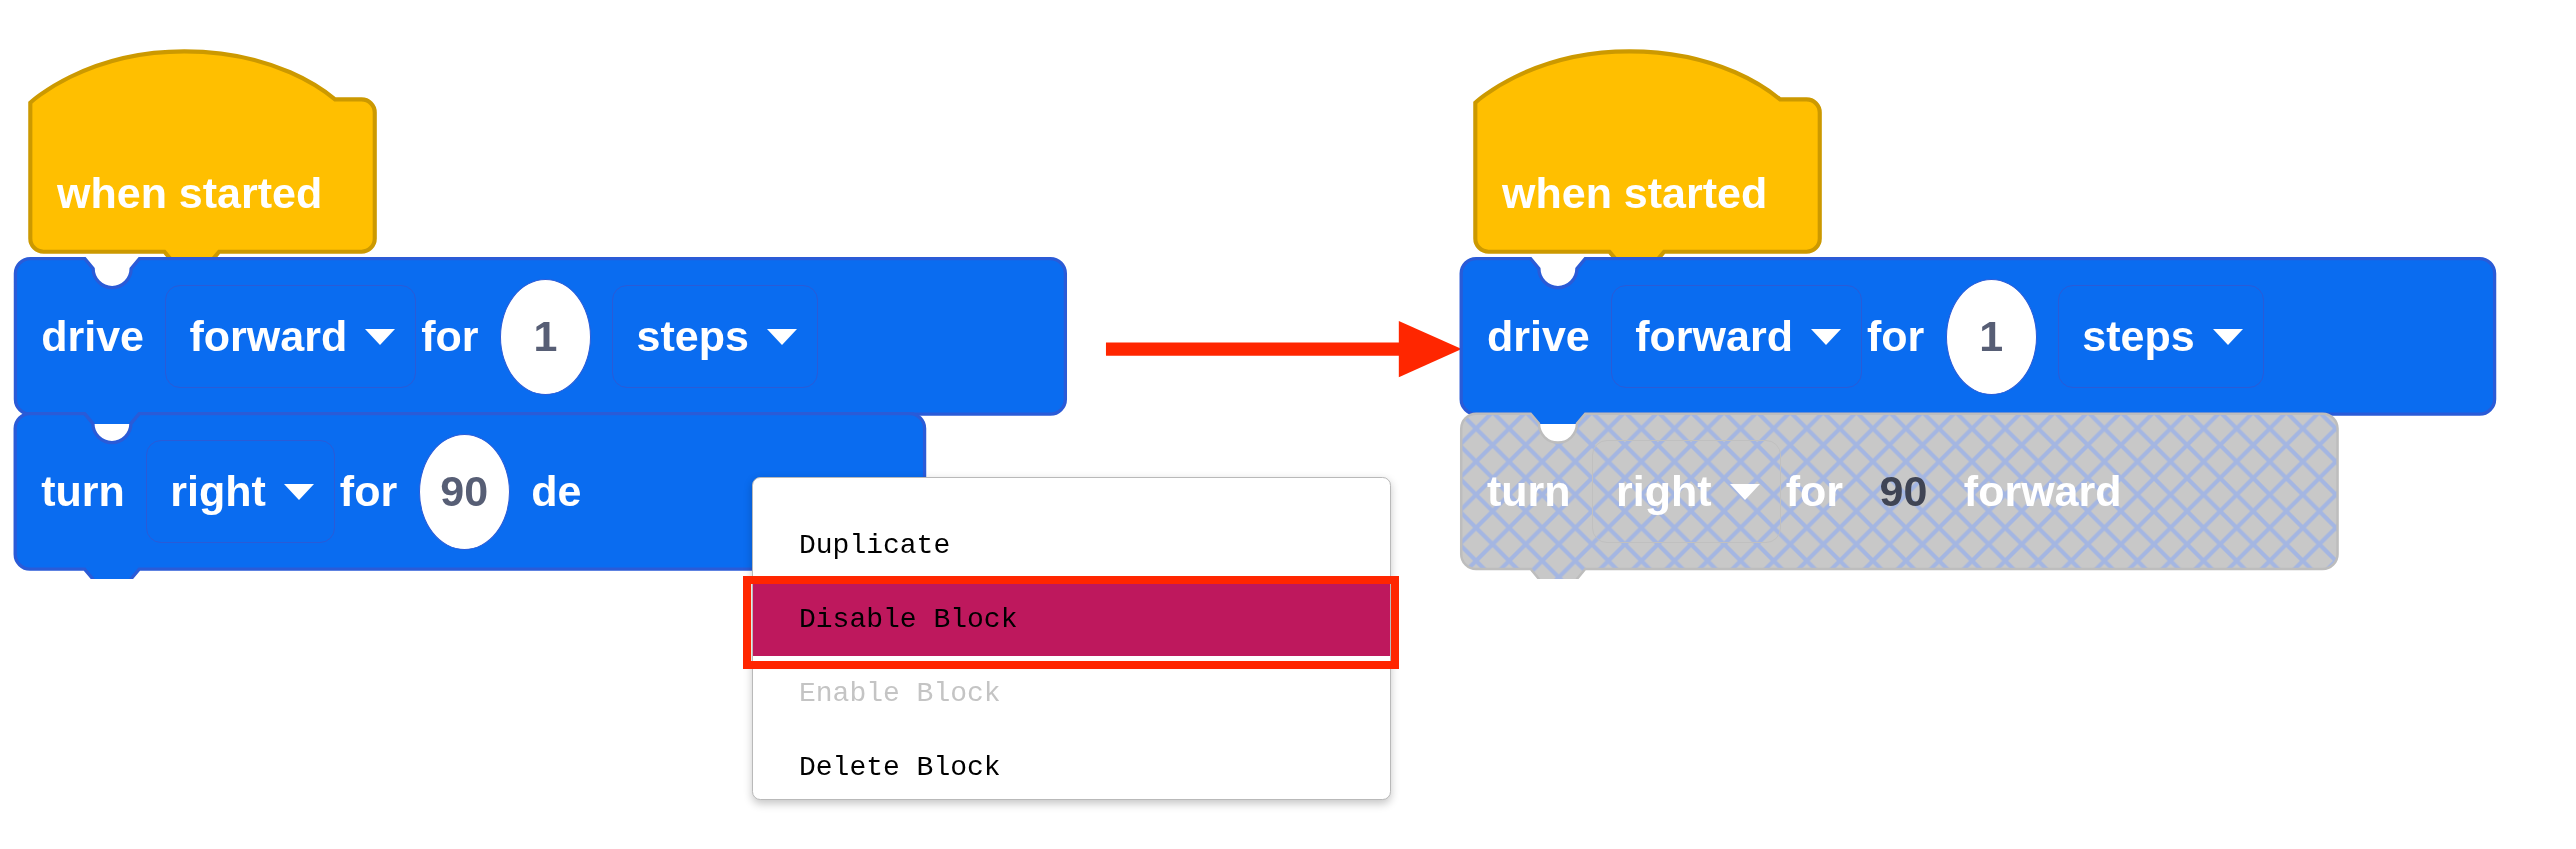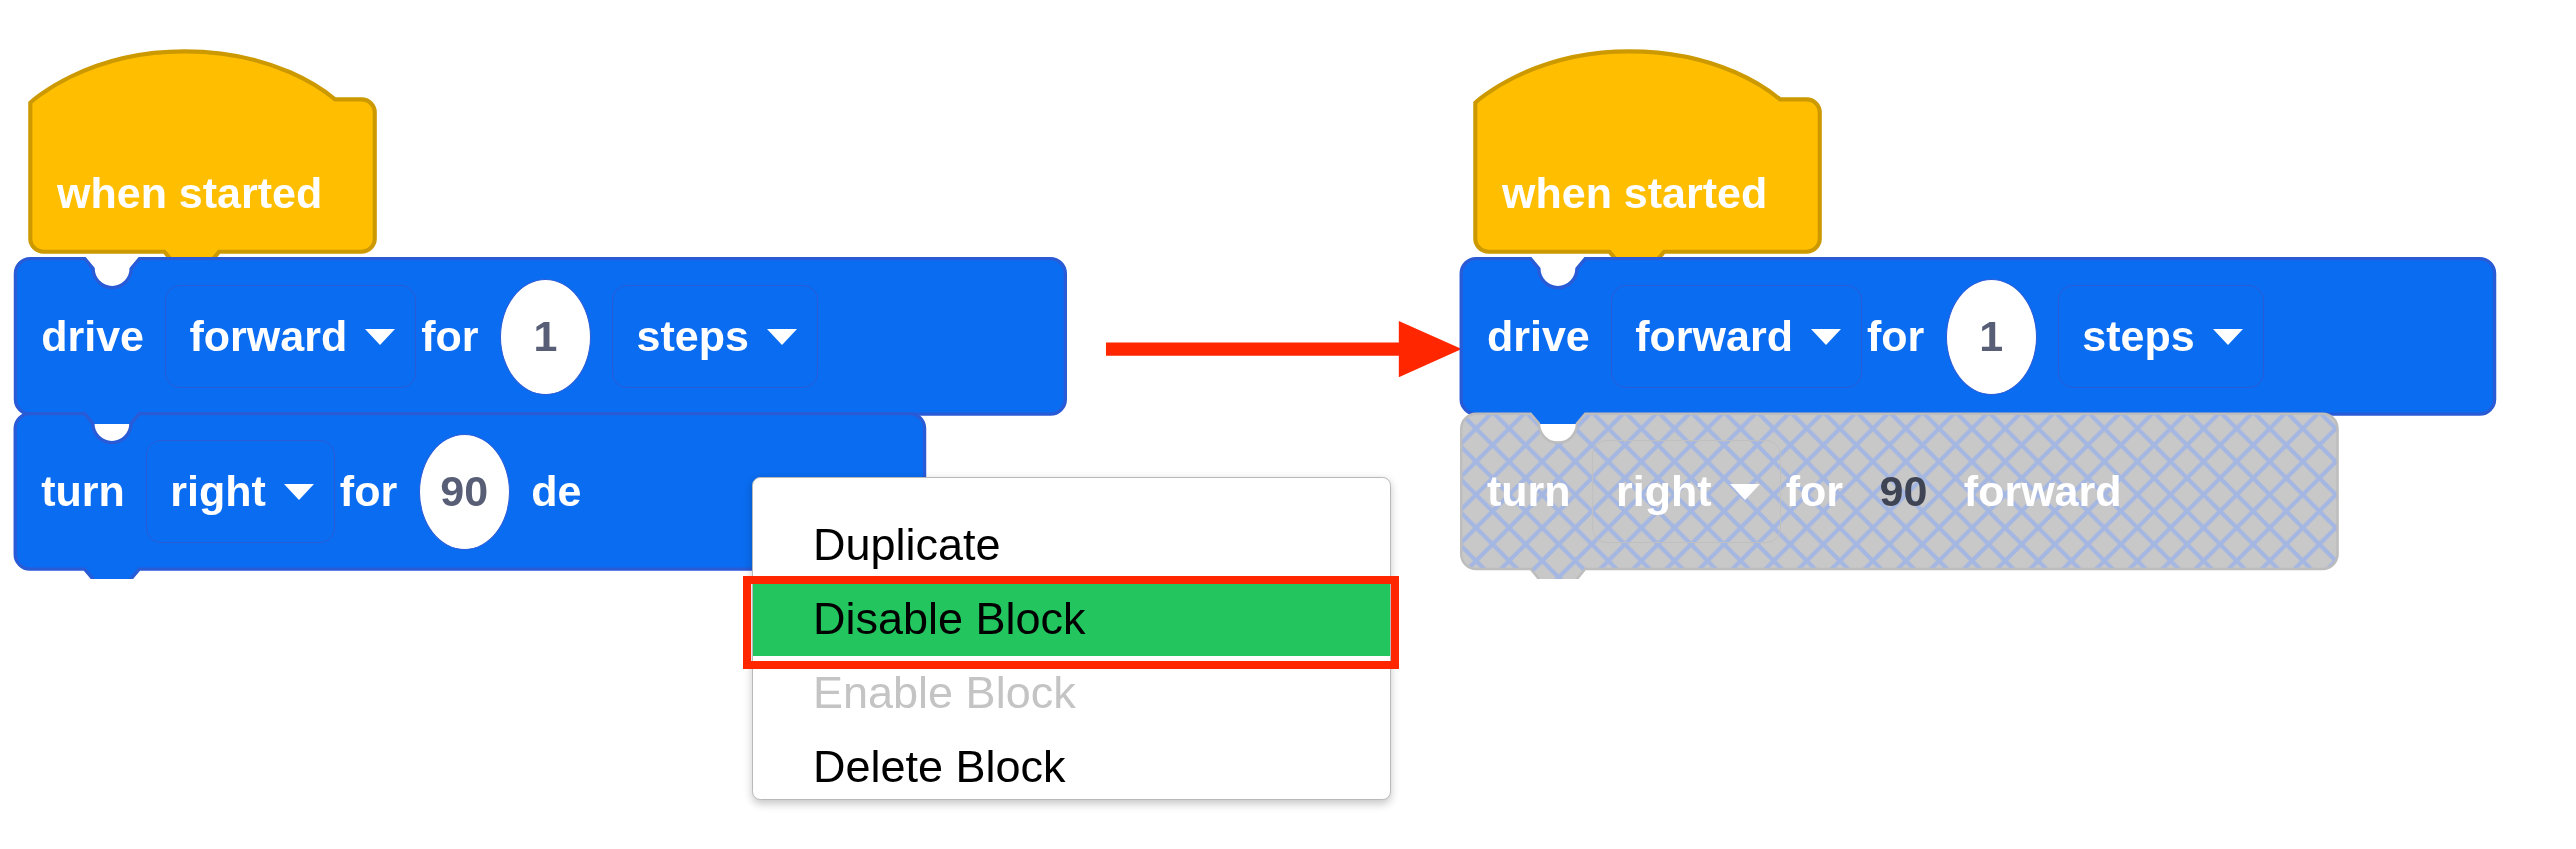--- a/index.html
+++ b/index.html
@@ -113,30 +113,31 @@
     border:0.8px solid #b9b9b9;
     border-radius:8.3px;
     box-shadow:0 3.3px 8.3px rgba(0,0,0,.22);
     box-sizing:border-box;
     overflow:visible;
   }
   .ctxitem{
     height:74px;
     display:flex;
     align-items:center;
-    padding-left:60px;
-    box-sizing:border-box;
-    font-size:45px;
+    padding-left:46px;
+    box-sizing:border-box;
+    font-size:28px;
     color:#000000;
     white-space:nowrap;
+    font-family:Liberation Mono, monospace;
   }
   .ctxitem.pad-top{margin-top:30px;}
   .ctxitem.disabled-item{color:#c4c4c4;}
   .ctxitem.highlight{
-    background:#22c55e;
+    background:#be185d;
   }
   .ctx-highlight-ring{
     position:absolute;
     border:8.3px solid #ff2600;
     box-sizing:border-box;
     pointer-events:none;
   }
 </style>
 </head>
 <body>

